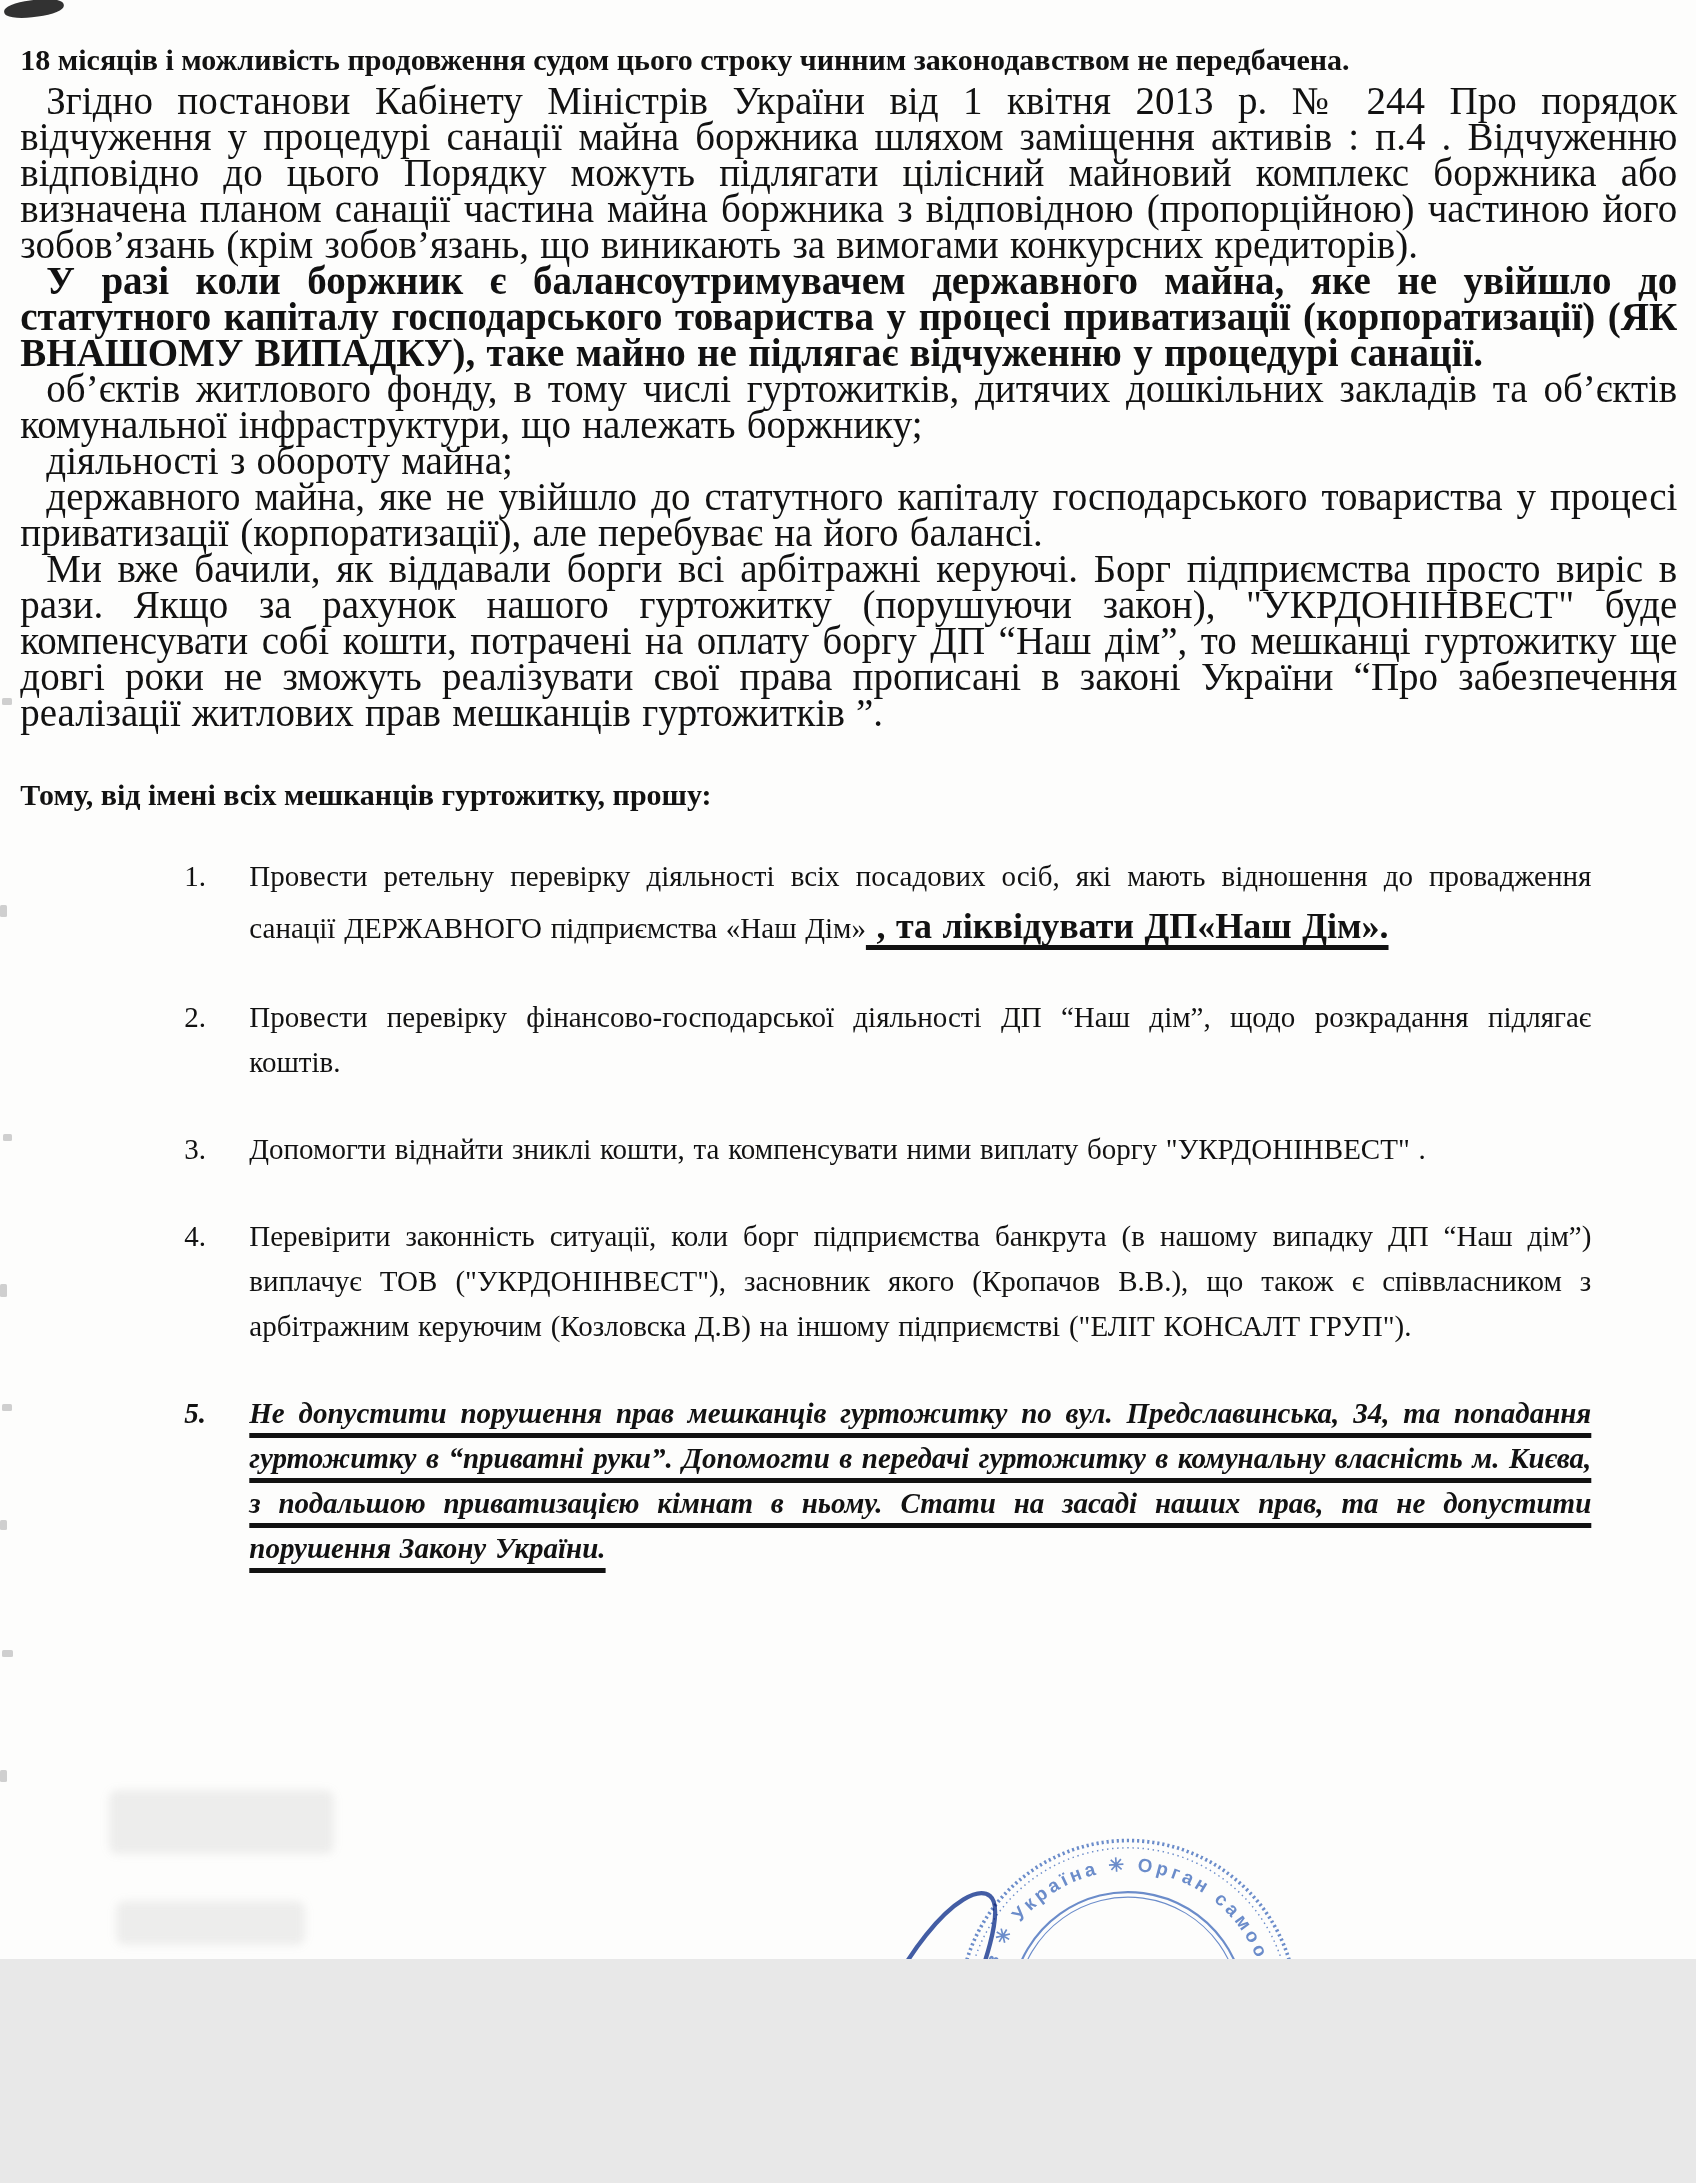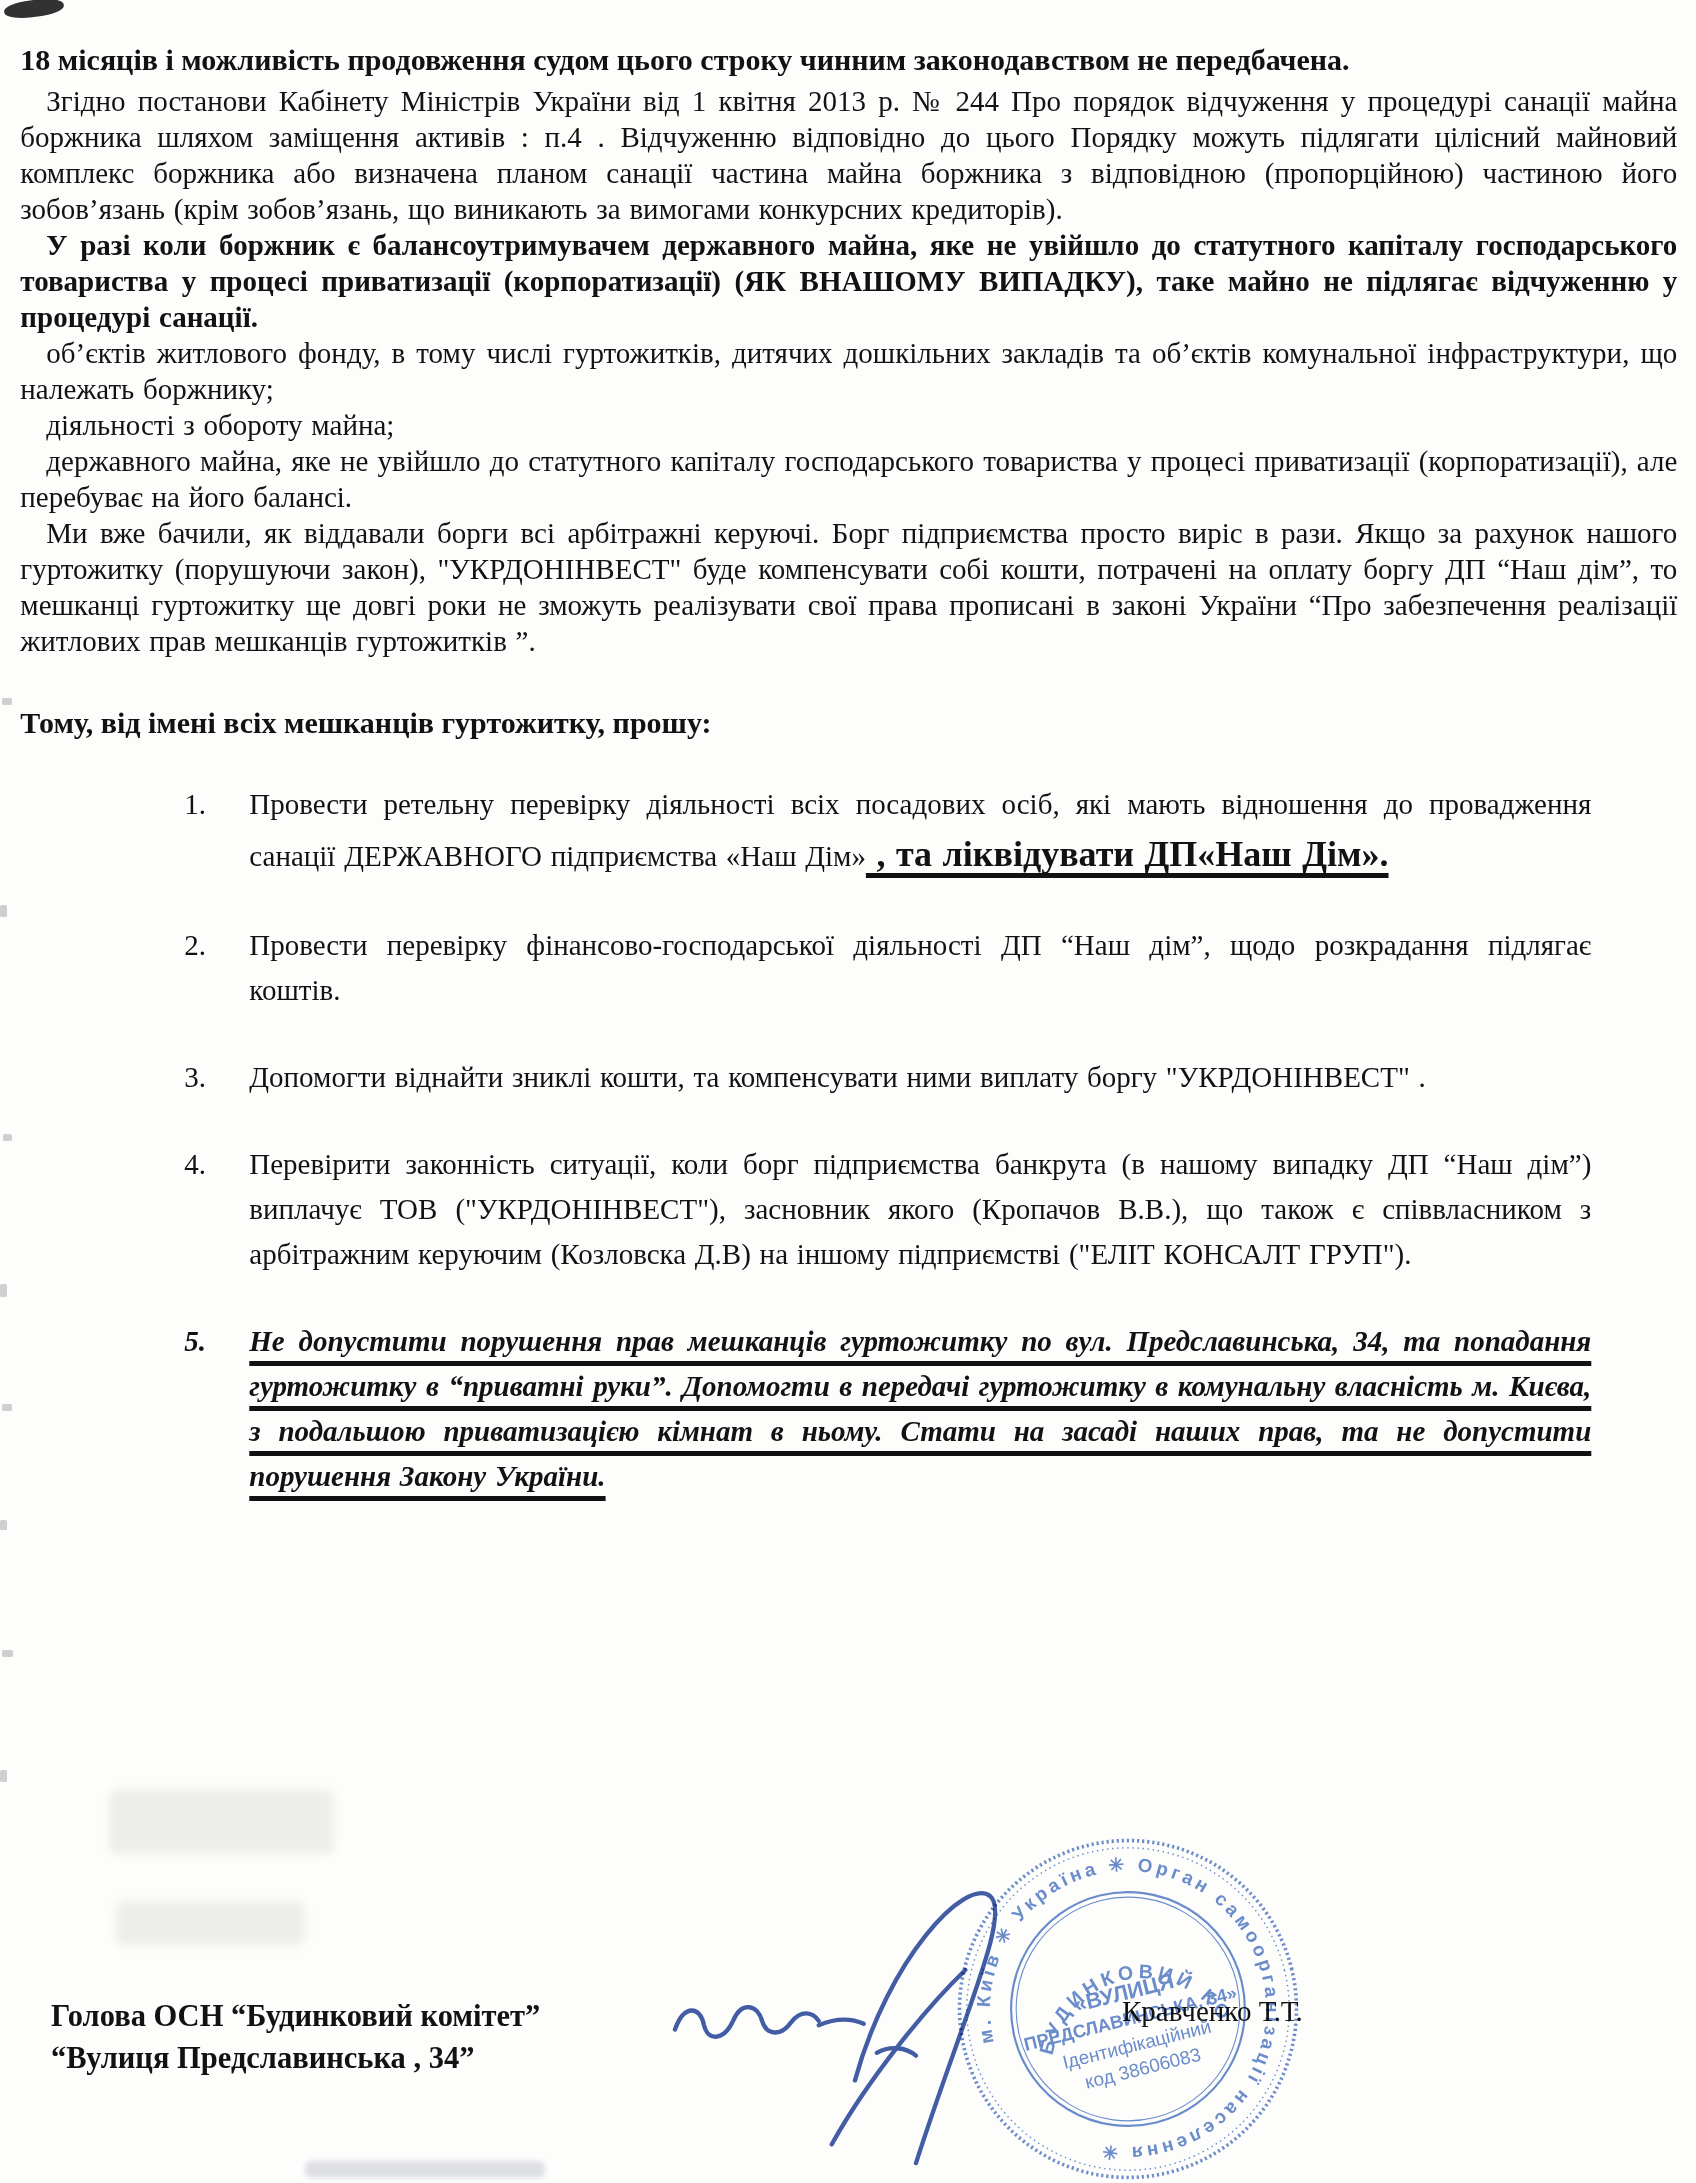--- a/index.html
+++ b/index.html
@@ -1,26 +1,26 @@
 <!DOCTYPE html>
 <html style="font-size:11.6px"><head>
 <meta charset="utf-8">
 <style>
   html,body { margin:0; padding:0; background:#e8e8e8; }
   .page {
     position:relative;
-    width:1696px; height:2183px;
+    width:1696px; height:1959px;
     margin:0 auto;
     background:#fdfdfc;
     overflow:hidden;
     font-family:"Liberation Serif", serif;
     color:#121212;
   }
   .content { position:absolute; top:41px; left:20.3px; width:1657px; }
-  p.body { margin:0; font-size:29px; line-height:36px; text-align:justify; word-spacing:1.5px; }
+  p.body { margin:0; font-size:39px; line-height:36px; text-align:justify; word-spacing:1.5px; }
   p.indent { text-indent:26px; }
   .lead { font-weight:bold; font-size:30px; line-height:38px; margin:0 0 4.4px 0; text-align:justify; }
   .bold-par { font-weight:bold; font-size:30.5px; line-height:39px; }
   .request-heading {
     font-size:30px; font-weight:bold; text-align:left;
     margin:46px 0 41px 0; line-height:36px;
   }
   ol.request-list { list-style:none; margin:0; padding:0 86px 0 164px; }
   ol.request-list li { display:flex; margin-bottom:42px; font-size:29px; line-height:45px; }
   ol.request-list .num { width:57px; flex:none; }

